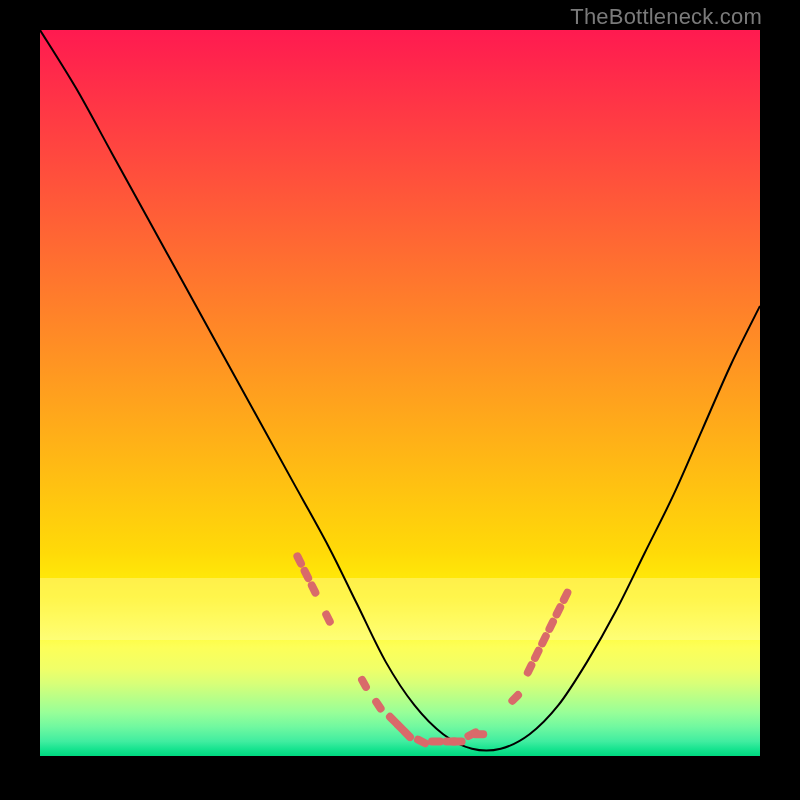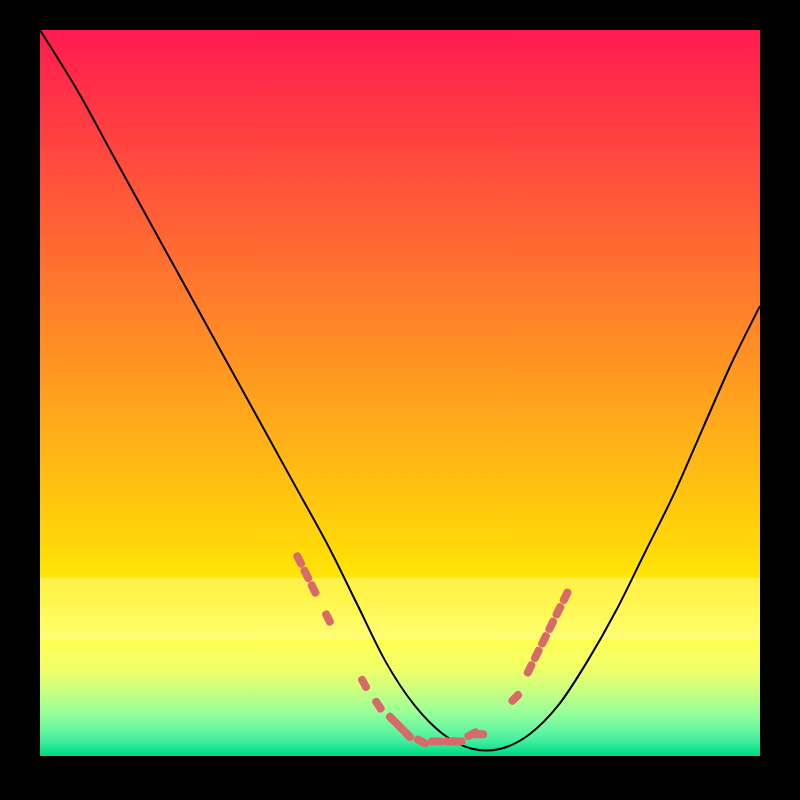--- a/index.html
+++ b/index.html
@@ -75,20 +75,21 @@
     font-size: 22px;
     font-weight: 500;
     letter-spacing: 0.2px;
     user-select: none;
   }
 </style>
 </head>
 <body>
 
 <div class="frame">
+  <div class="watermark">TheBottleneck.com</div>
 
   <div class="plot-area">
     <div class="pale-band"></div>
     <svg class="curve" viewBox="0 0 720 726" preserveAspectRatio="none">
       <path id="curve-path" fill="none" stroke="#000" stroke-width="2" d="M 0 0 C 6 9.679999999999987, 24 37.50999999999992, 36 58.07999999999993 C 48 78.64999999999993, 60 101.64000000000006, 72 123.42000000000007 C 84 145.20000000000007, 96 166.98000000000002, 108 188.76 C 120 210.53999999999996, 132 232.31999999999996, 144 254.09999999999997 C 156 275.87999999999994, 168 297.6599999999999, 180 319.43999999999994 C 192 341.21999999999997, 204 363, 216 384.78000000000003 C 228 406.56000000000006, 239.99999999999997 428.34000000000003, 251.99999999999997 450.12 C 264 471.9, 277.2 494.89000000000004, 288 515.46 C 298.8 536.03, 307.20000000000005 554.18, 316.8 573.54 C 326.4 592.9, 335.99999999999994 614.6800000000001, 345.59999999999997 631.62 C 355.2 648.56, 364.8 663.0799999999999, 374.40000000000003 675.18 C 384.00000000000006 687.28, 393.6 696.96, 403.20000000000005 704.22 C 412.80000000000007 711.48, 422.4 716.32, 432 718.74 C 441.6 721.16, 451.2 721.16, 460.8 718.74 C 470.40000000000003 716.32, 480 711.48, 489.6 704.22 C 499.20000000000005 696.96, 508.79999999999995 687.28, 518.4 675.18 C 528 663.0799999999999, 537.6 647.35, 547.2 631.62 C 556.8000000000001 615.89, 566.4 598.9499999999999, 576 580.8 C 585.6 562.65, 595.1999999999999 542.08, 604.8 522.72 C 614.4 503.36, 624 485.21, 633.6 464.64 C 643.2 444.07, 652.8 421.08000000000004, 662.4 399.3 C 672 377.52, 681.5999999999999 354.53, 691.1999999999999 333.96 C 700.8 313.39, 715.2 285.56, 720 275.88"></path>
       <g id="markers">
           <rect x="251.2" y="525.98" width="16" height="8" rx="4" ry="4" fill="#d96a6a" transform="rotate(63.62466925374734 259.2 529.98)"></rect>
           <rect x="258.4" y="540.5" width="16" height="8" rx="4" ry="4" fill="#d96a6a" transform="rotate(63.62466925374734 266.4 544.5)"></rect>
           <rect x="265.6" y="555.02" width="16" height="8" rx="4" ry="4" fill="#d96a6a" transform="rotate(63.62466925374716 273.6 559.02)"></rect>
           <rect x="280" y="584.06" width="16" height="8" rx="4" ry="4" fill="#d96a6a" transform="rotate(63.62466925374734 288 588.06)"></rect>

